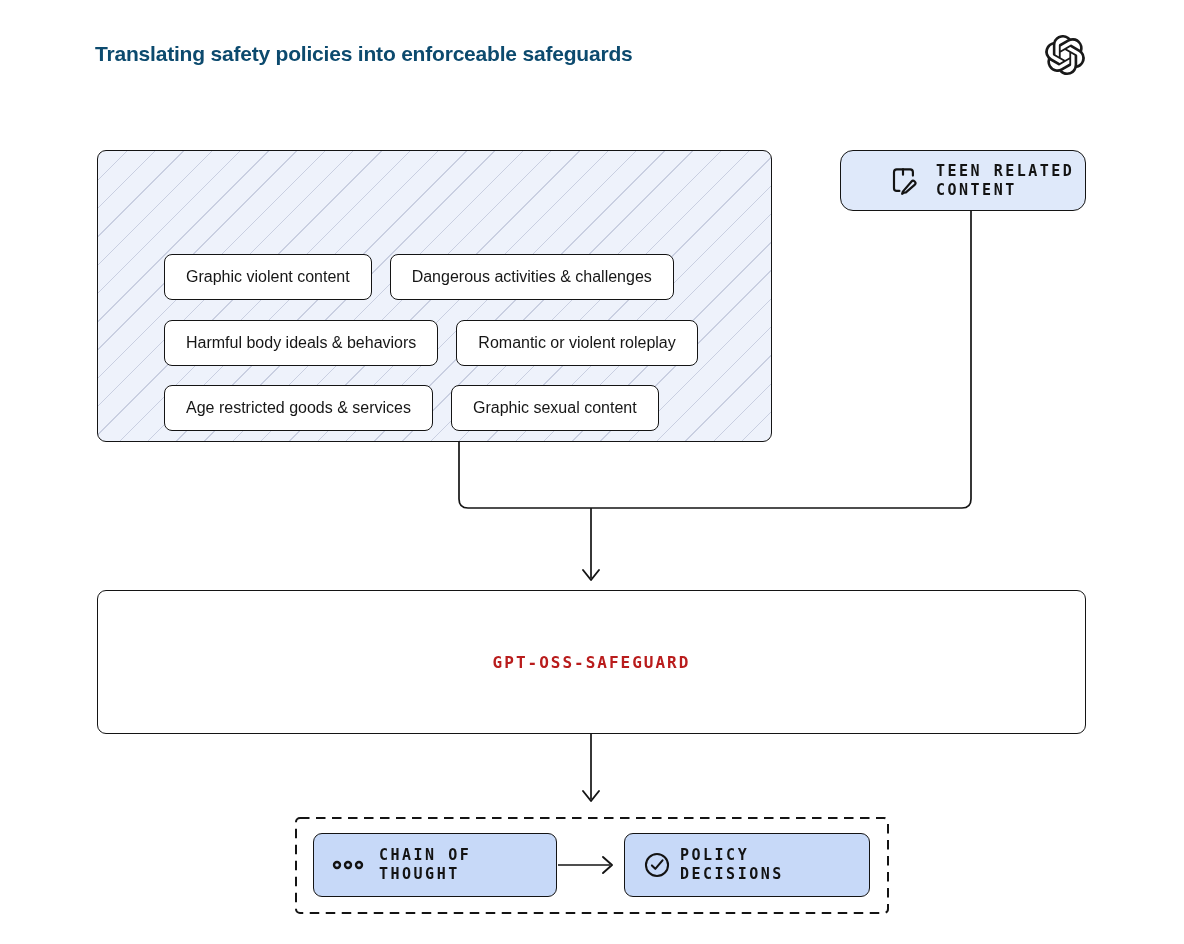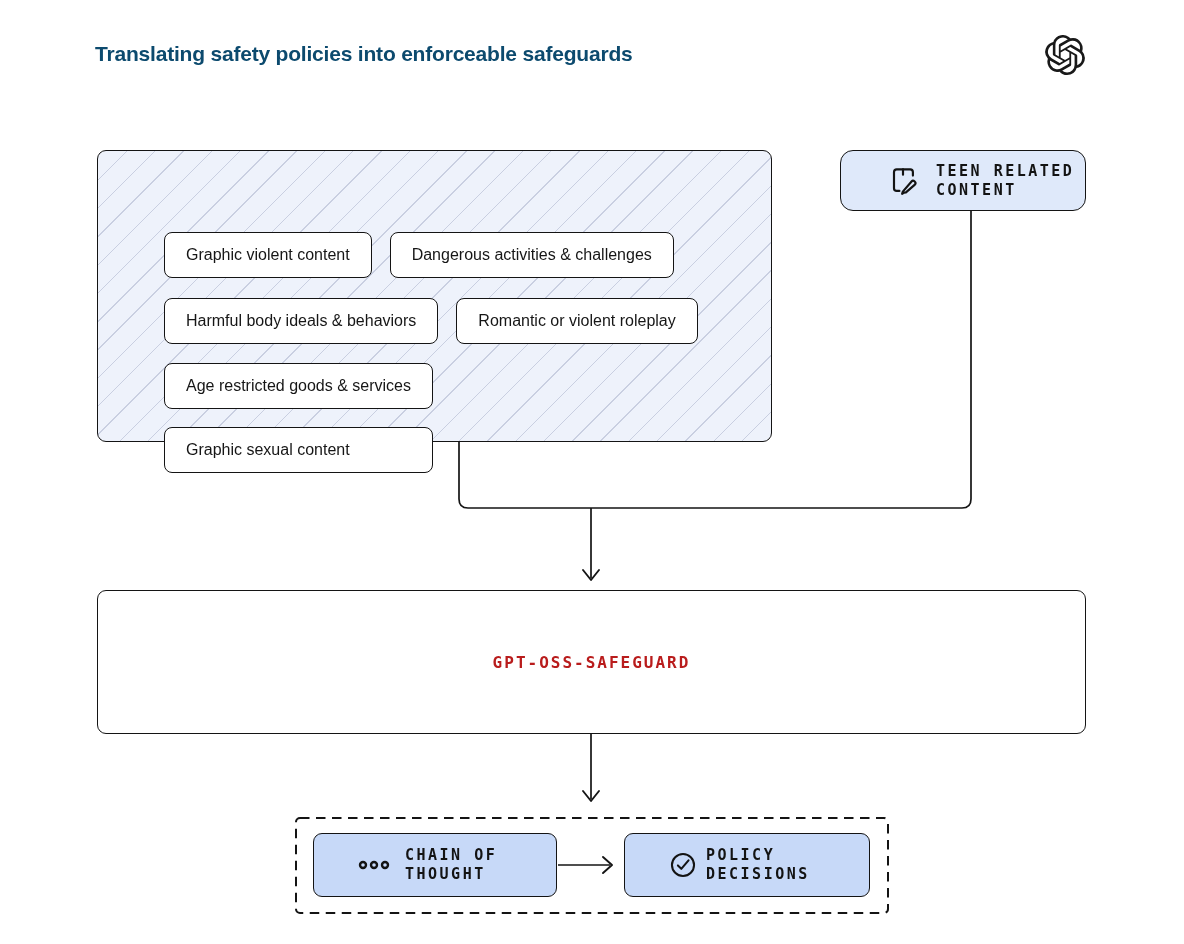--- a/index.html
+++ b/index.html
@@ -33,24 +33,24 @@
       var(--panel-hatch-line) 0px, var(--panel-hatch-line) 1px,
       transparent 1px, transparent 20px);
   }
   .panel-header{position:absolute;left:15px;top:14px;display:flex;gap:10px;align-items:flex-start;}
   .panel-header .hdr-icon{width:40px;height:40px;flex:0 0 auto;}
   .mono-label{
     font-family:"DejaVu Sans Mono",monospace;font-weight:700;
     font-size:15px;line-height:19px;letter-spacing:2.5px;color:#131313;
     white-space:nowrap;
   }
-  .pill-row{position:absolute;left:66px;display:flex;gap:18px;}
+  .pill-row{position:absolute;left:66px;display:flex;gap:18px;margin-top:22px;}
   .pill-row.r1{top:81px;}
   .pill-row.r2{top:147px;align-items:center;}
-  .pill-row.r3{top:212px;flex-direction:column;}
+  .pill-row.r3{top:212px;}
   .pill{
     display:inline-flex;align-items:center;height:46px;padding:0 21px;
     background:var(--white);border:1.5px solid var(--ink);border-radius:8px;
     font-size:16px;color:#161616;white-space:nowrap;
   }
 
   
   .content-box{
     position:absolute;left:840px;top:150px;width:246px;height:61px;
     background:var(--light-blue);border:1.5px solid var(--ink);border-radius:13px;
@@ -67,21 +67,21 @@
   }
   .model-box .model-label{
     font-family:"DejaVu Sans Mono",monospace;font-weight:700;
     font-size:16px;letter-spacing:2px;color:#b91c1c;
   }
 
   
   .cot-box,.pd-box{
     position:absolute;top:833px;height:64px;
     background:var(--deep-blue);border:1.5px solid var(--ink);border-radius:9px;
-    display:flex;align-items:center;padding-left:26px;
+    display:flex;align-items:center;
   }
   .cot-box{left:313px;width:244px;}
   .pd-box{left:624px;width:246px;}
   .cot-box .bx-icon,.pd-box .bx-icon{flex:0 0 auto;}
   .cot-box .bx-icon{width:40px;height:40px;margin-left:15px;}
   .pd-box .bx-icon{width:34px;height:34px;margin-left:15px;}
   .cot-box .bx-label{margin-left:10px;}
   .pd-box .bx-label{margin-left:6px;}
 </style>
 </head>

